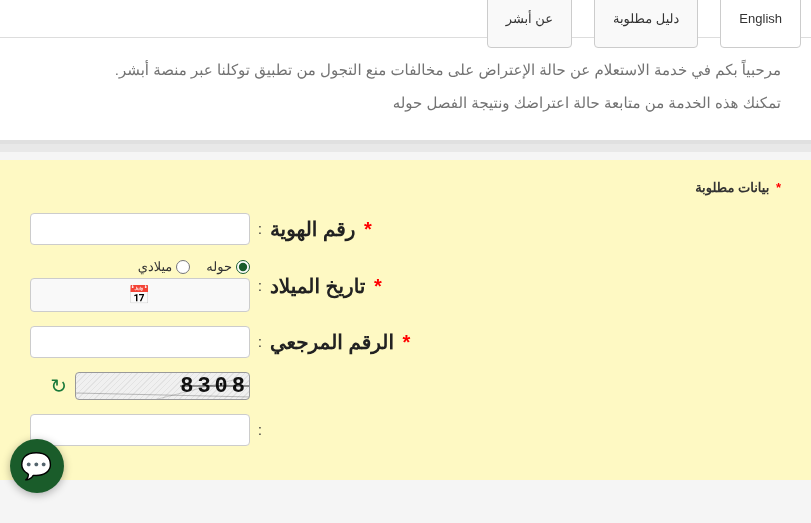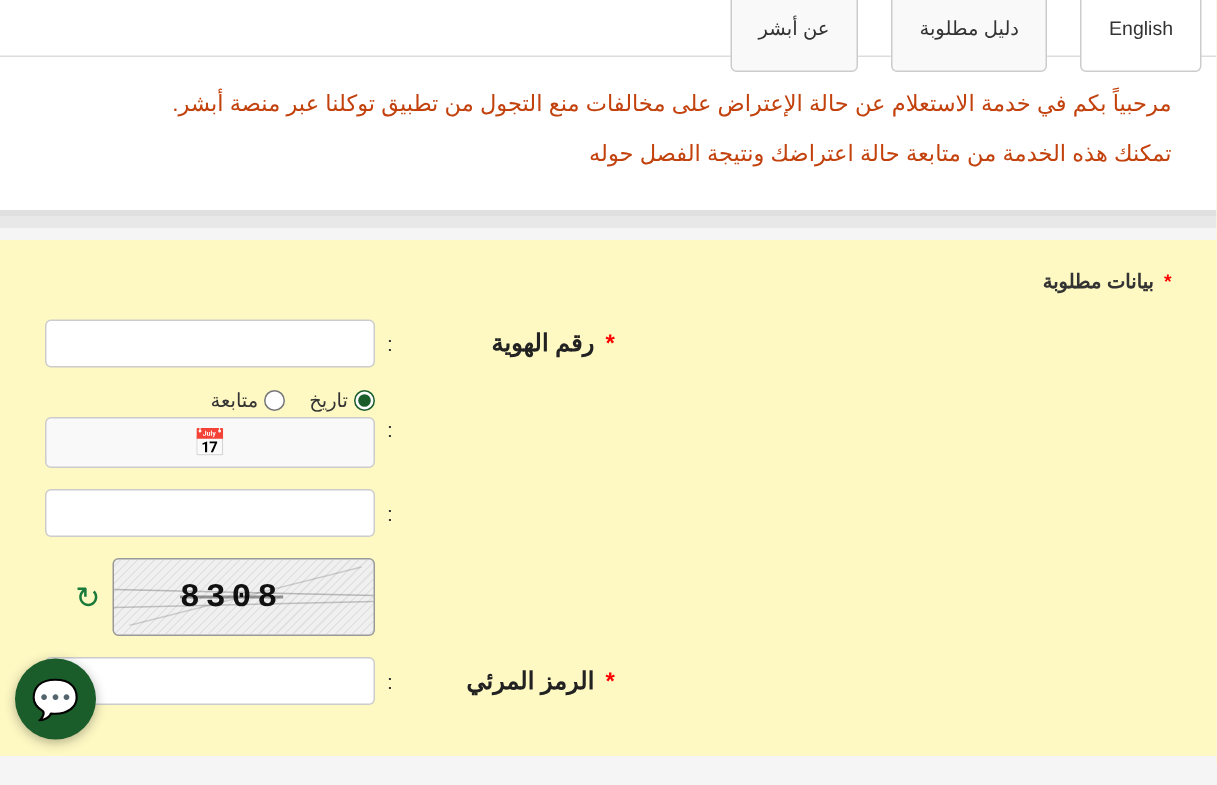--- a/index.html
+++ b/index.html
@@ -68,21 +68,21 @@
     }
 
     
     .hero-section {
       background: #fff;
       padding: 18px 30px 18px 30px;
       border-bottom: 4px solid #e0e0e0;
     }
     .hero-text {
       font-size: 15px;
-      color: #c2410c;
+      color: #737373;
       line-height: 1.8;
       text-align: right;
     }
     .hero-text p {
       margin-bottom: 6px;
     }
 
     
     .form-section {
       background: #fef9c3;
@@ -103,25 +103,25 @@
     }
 
     .form-row {
       display: flex;
       align-items: center;
       margin-bottom: 14px;
       justify-content: flex-end;
     }
 
     .field-label {
-      font-size: 16px;
+      font-size: 20px;
       color: #222;
       font-weight: bold;
       min-width: 140px;
-      text-align: right;
+      text-align: left;
     }
     .colon {
       margin: 0 8px;
       color: #333;
       font-size: 14px;
     }
     .field-input {
       width: 220px;
       height: 32px;
       border: 1px solid #ccc;
@@ -189,27 +189,27 @@
       justify-content: flex-end;
     }
     .captcha-area {
       display: flex;
       align-items: center;
       gap: 8px;
       width: 220px;
     }
     .captcha-img {
       width: 175px;
-      height: 52px;
+      height: 28px;
       border: 1px solid #999;
       border-radius: 4px;
       background: #f0f0f0;
       display: flex;
       align-items: center;
-      justify-content: flex-end;
+      justify-content: flex-start;
       position: relative;
       overflow: hidden;
       flex-shrink: 0;
       padding-left: 44px;
     }
     .captcha-bg-lines {
       position: absolute;
       top: 0; left: 0; right: 0; bottom: 0;
       background: repeating-linear-gradient(
         135deg,
@@ -293,39 +293,47 @@
   <div class="form-row">
     <span class="field-label">
       <span class="required-star">*</span>
       <span>رقم الهوية</span>
     </span>
     <span class="colon">:</span>
     <input class="field-input" type="text" style="">
   </div>
 
   <div class="date-row">
+    <span class="field-label">
+      <span class="required-star">*</span>
+      <span>تاريخ الميلاد</span>
+    </span>
     <span class="colon">:</span>
     <div class="date-input-area">
       <div class="radio-group">
         <label class="radio-label">
           <input type="radio" name="dateType" checked="" style="">
-          <span>تاريخ</span>
+          <span>حوله</span>
         </label>
         <label class="radio-label">
           <input type="radio" name="dateType" style="">
-          <span>متابعة</span>
+          <span>ميلادي</span>
         </label>
       </div>
       <div class="calendar-btn">
         <span class="calendar-icon">📅</span>
       </div>
     </div>
   </div>
 
   <div class="form-row">
+    <span class="field-label">
+      <span class="required-star">*</span>
+      <span>الرقم المرجعي</span>
+    </span>
     <span class="colon">:</span>
     <input class="field-input" type="text" style="">
   </div>
 
   <div class="captcha-row">
     <span class="field-label"></span>
     <span class="colon"></span>
     <div class="captcha-area">
       <div class="captcha-img">
         <div class="captcha-bg-lines"></div>
@@ -334,24 +342,20 @@
           <line x1="0" y1="32" x2="175" y2="28" stroke="rgba(80,80,80,0.3)" stroke-width="1"></line>
           <line x1="10" y1="44" x2="165" y2="5" stroke="rgba(60,60,60,0.2)" stroke-width="1"></line>
         </svg>
         <span class="captcha-text">8308</span>
       </div>
       <div class="refresh-btn">↻</div>
     </div>
   </div>
 
   <div class="form-row">
-    <span class="field-label">
-      <span class="required-star">*</span>
-      <span>الرمز المرئي</span>
-    </span>
     <span class="colon">:</span>
     <input class="field-input" type="text" style="">
   </div>
 
 </div>
 
 <div class="chat-btn">
   <span class="chat-icon">💬</span>
 </div>
 

